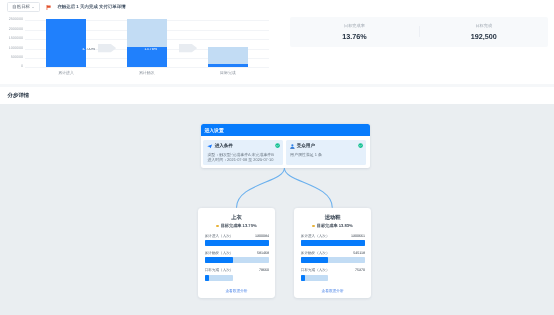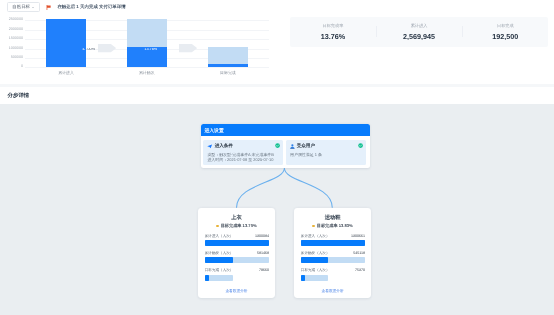--- a/index.html
+++ b/index.html
@@ -122,24 +122,20 @@
         <div class="pct" style="left: 144.3px; top: 31.9px; color: rgb(92, 103, 117); clip-path: inset(0px 0px 0px 14px);">13.76%</div>
         <div class="pct" style="left: 144.3px; top: 31.9px; color: rgb(255, 255, 255); clip-path: inset(0px);">13.76%</div>
       </div>
 
     <div class="stats" id="stats">
         <div class="stat">
           <div class="k">目标完成率</div>
                  <div class="v">13.76%</div>
         </div>
         <div class="stat">
-          <div class="k">累计进入</div>
-                 <div class="v">2,569,945</div>
-        </div>
-        <div class="stat">
           <div class="k">目标完成</div>
                  <div class="v">192,500</div>
         </div>
       </div>
   </div>
 
   <div class="gapband"></div>
   <div class="sechdr">
     <div class="t">分步详情</div>
   </div>

